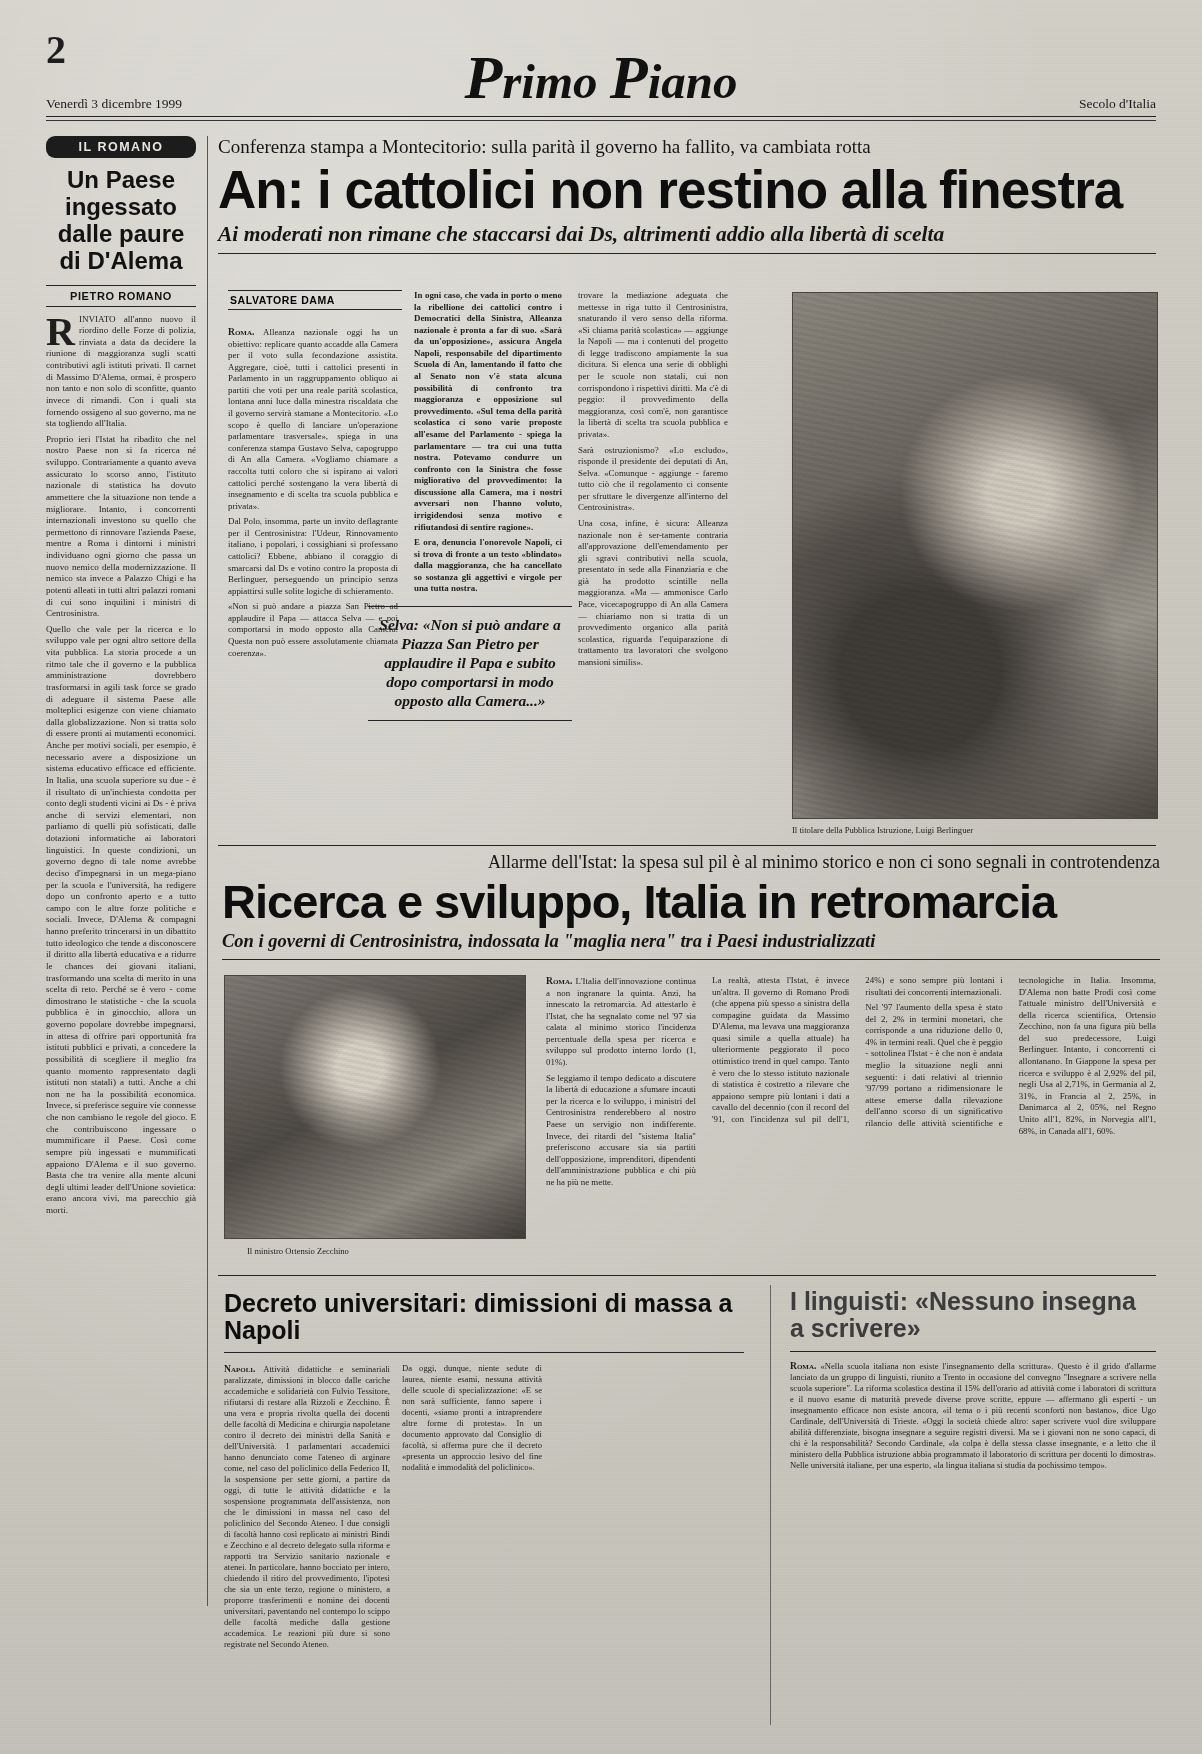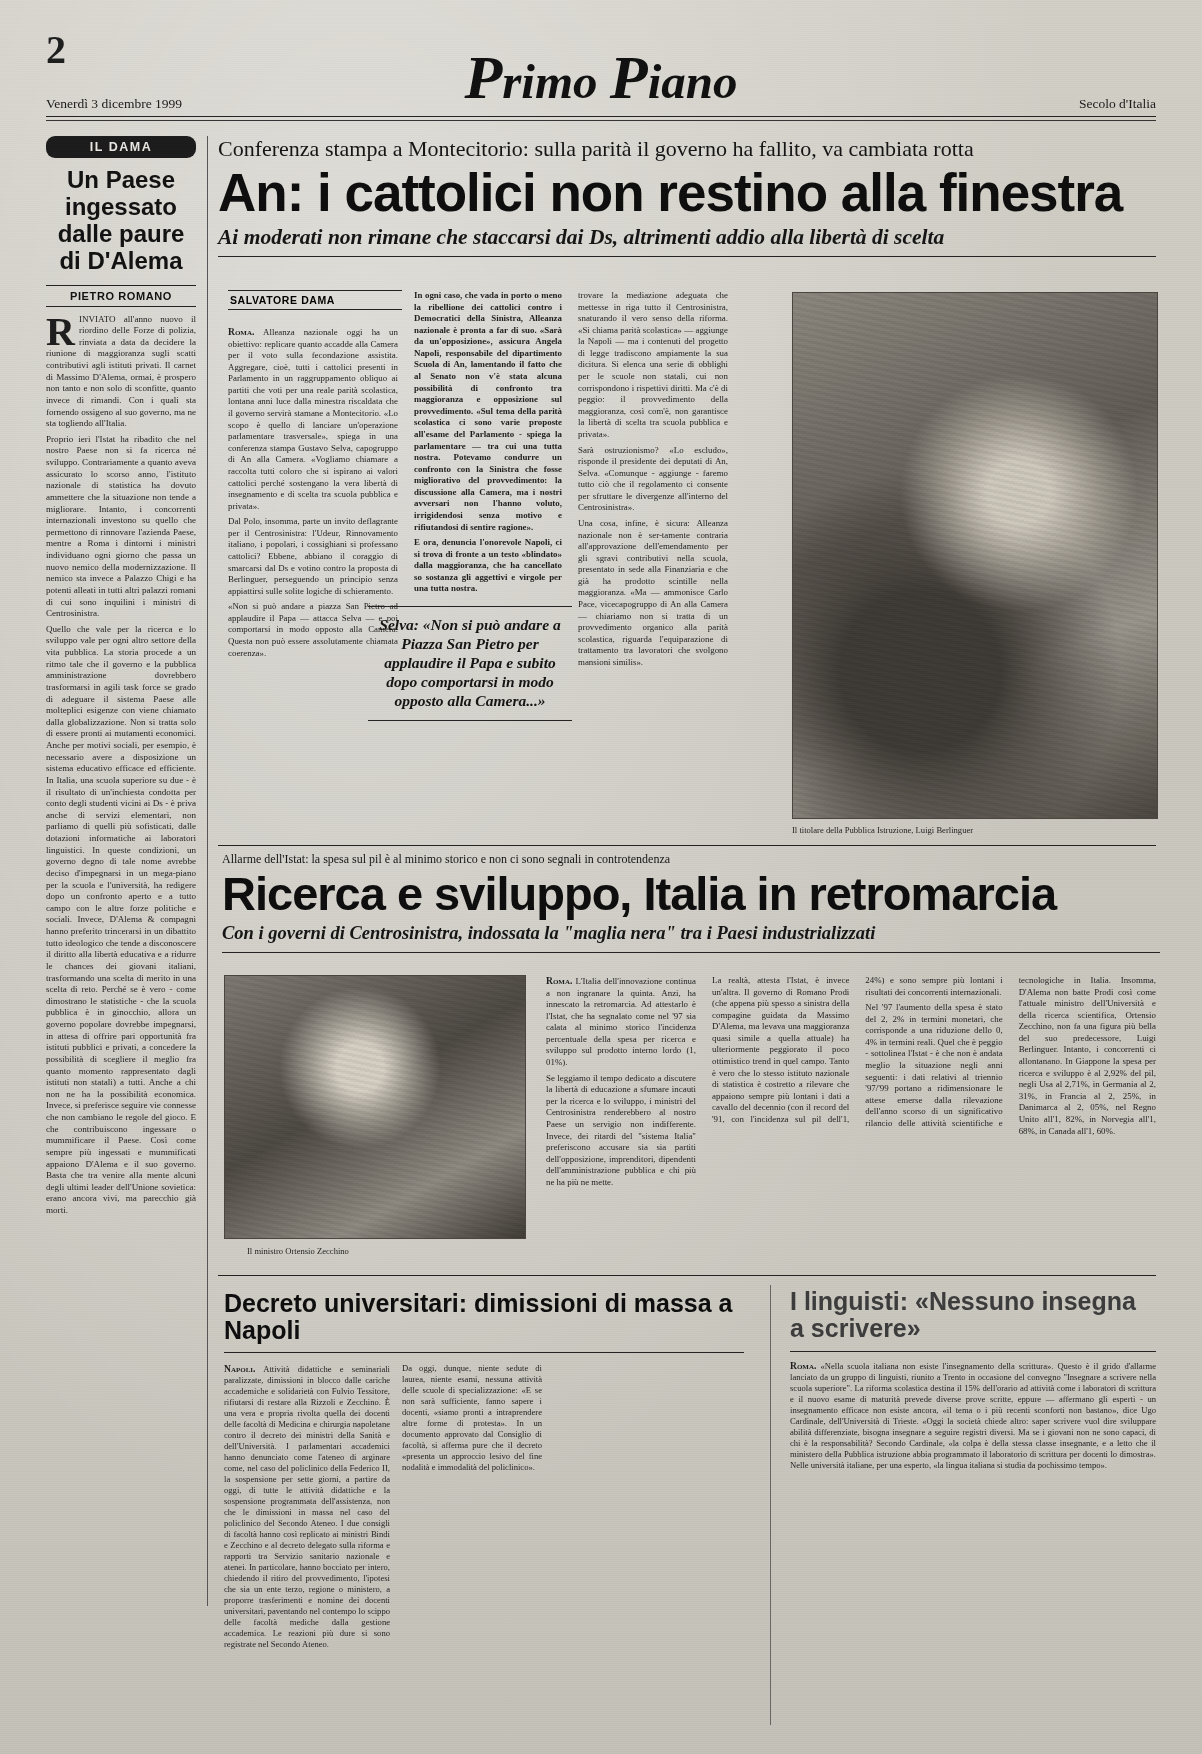--- a/index.html
+++ b/index.html
@@ -72,21 +72,21 @@
   }
   .lc-body p{margin:0 0 4px;}
   .dropcap{
     float:left;font-size:40px;line-height:32px;font-weight:bold;padding:2px 4px 0 0;
   }
 
   
   .vrule{position:absolute;top:136px;width:0;border-left:1px solid #555;}
   .main{position:absolute;left:218px;top:136px;width:938px;}
   .kicker{
-    font-size:22px;color:#141414;line-height:1.2;margin-bottom:4px;
+    font-size:19px;color:#141414;line-height:1.2;margin-bottom:4px;
     font-family:"Liberation Serif", serif;
   }
   .headline{
     font-family:"Liberation Sans", sans-serif;
     font-weight:bold;font-size:53px;line-height:1.0;letter-spacing:-1px;color:#0d0d0d;
     margin:2px 0 6px;
   }
   .subhead{
     font-style:italic;font-weight:bold;font-size:21.5px;line-height:1.15;color:#141414;
     font-family:"Liberation Serif", serif;margin-bottom:6px;
@@ -118,21 +118,21 @@
       radial-gradient(circle at 35% 72%, #3e3a35 0 18%, rgba(62,58,53,0) 45%),
       linear-gradient(155deg,#8c877e 0%, #615c55 40%, #9a958c 70%, #4a463f 100%);}
   .photo .p2{position:absolute;inset:0;background:
       repeating-linear-gradient(12deg, rgba(0,0,0,.10) 0 3px, rgba(255,255,255,.05) 3px 6px);
       mix-blend-mode:multiply;opacity:.5;}
   .caption{
     font-size:8.6px;color:#222;margin-top:3px;font-family:"Liberation Serif", serif;
   }
 
   
-  .kicker2{font-size:12px;color:#141414;line-height:1.2;}
+  .kicker2{font-size:18px;color:#141414;line-height:1.2;text-align:right;}
   .headline2{
     font-family:"Liberation Sans", sans-serif;font-weight:bold;font-size:47px;line-height:1.02;
     letter-spacing:-1px;color:#0d0d0d;margin:4px 0 5px;
   }
   .subhead2{
     font-style:italic;font-weight:bold;font-size:18.5px;line-height:1.15;color:#141414;
     font-family:"Liberation Serif", serif;
   }
 
   
@@ -156,21 +156,21 @@
     <span class="mh"><span class="cap">P</span><span>rimo</span>&nbsp;<span class="cap">P</span><span>iano</span></span>
   </div>
   <div class="dateline">Venerdì 3 dicembre 1999</div>
   <div class="paperid">Secolo d'Italia</div>
   <div class="rule-top"></div>
   <div class="rule-top2"></div>
 
   <div class="vrule" style="left:207px;height:1470px;"></div>
 
   <div class="leftcol">
-    <div class="punto-badge">IL DAMA</div>
+    <div class="punto-badge">IL ROMANO</div>
     <div class="punto-title">Un Paese ingessato dalle paure di D'Alema</div>
     <div class="punto-rule"></div>
     <div class="byline">PIETRO ROMANO</div>
     <div class="byline-rule"></div>
     <div class="lc-body">
       <p><span class="dropcap">R</span><span>INVIATO all'anno nuovo il riordino delle Forze di polizia, rinviata a data da decidere la riunione di maggioranza sugli scatti contributivi agli istituti privati. Il carnet di Massimo D'Alema, ormai, è prospero non tanto e non solo di sconfitte, quanto invece di rimandi. Con i quali sta fornendo ossigeno al suo governo, ma ne sta togliendo all'Italia.</span></p>
       <p>Proprio ieri l'Istat ha ribadito che nel nostro Paese non si fa ricerca né sviluppo. Contrariamente a quanto aveva assicurato lo scorso anno, l'istituto nazionale di statistica ha dovuto ammettere che la situazione non tende a migliorare. Intanto, i concorrenti internazionali investono su quello che permettono di rinnovare l'azienda Paese, mentre a Roma i dintorni i ministri individuano ogni giorno che passa un nuovo nemico della modernizzazione. Il nemico sta invece a Palazzo Chigi e ha potenti alleati in tutti altri palazzi romani di cui sono inquilini i ministri di Centrosinistra.</p>
       <p>Quello che vale per la ricerca e lo sviluppo vale per ogni altro settore della vita pubblica. La storia procede a un ritmo tale che il governo e la pubblica amministrazione dovrebbero trasformarsi in agili task force se grado di adeguare il sistema Paese alle molteplici esigenze con viene chiamato dalla globalizzazione. Non si tratta solo di essere pronti ai mutamenti economici. Anche per motivi sociali, per esempio, è necessario avere a disposizione un sistema educativo efficace ed efficiente. In Italia, una scuola superiore su due - è il risultato di un'inchiesta condotta per conto degli studenti vicini ai Ds - è priva anche di servizi elementari, non parliamo di quelli più sofisticati, dalle dotazioni informatiche ai laboratori linguistici. In queste condizioni, un governo degno di tale nome avrebbe deciso d'impegnarsi in un mega-piano per la scuola e l'università, ha redigere dopo un confronto aperto e a tutto campo con le altre forze politiche e sociali. Invece, D'Alema &amp; compagni hanno preferito trincerarsi in un dibattito tutto ideologico che tende a disconoscere il diritto alla libertà educativa e a ridurre le chances dei giovani italiani, trasformando una scelta di merito in una scelta di reto. Perché se è vero - come dimostrano le statistiche - che la scuola pubblica è in ginocchio, allora un governo popolare dovrebbe impegnarsi, in attesa di offrire pari opportunità fra istituti pubblici e privati, a concedere la possibilità di scegliere il meglio fra quanto momento rappresentato dagli istituti non statali) a tutti. Anche a chi non ne ha la possibilità economica. Invece, si preferisce seguire vie connesse che non cambiano le regole del gioco. E che contribuiscono ingessare o mummificare il Paese. Così come sempre più ingessati e mummificati appaiono D'Alema e il suo governo. Basta che tra venire alla mente alcuni degli ultimi leader dell'Unione sovietica: erano ancora vivi, ma parecchio già morti.</p>
       <p></p>
     </div>

